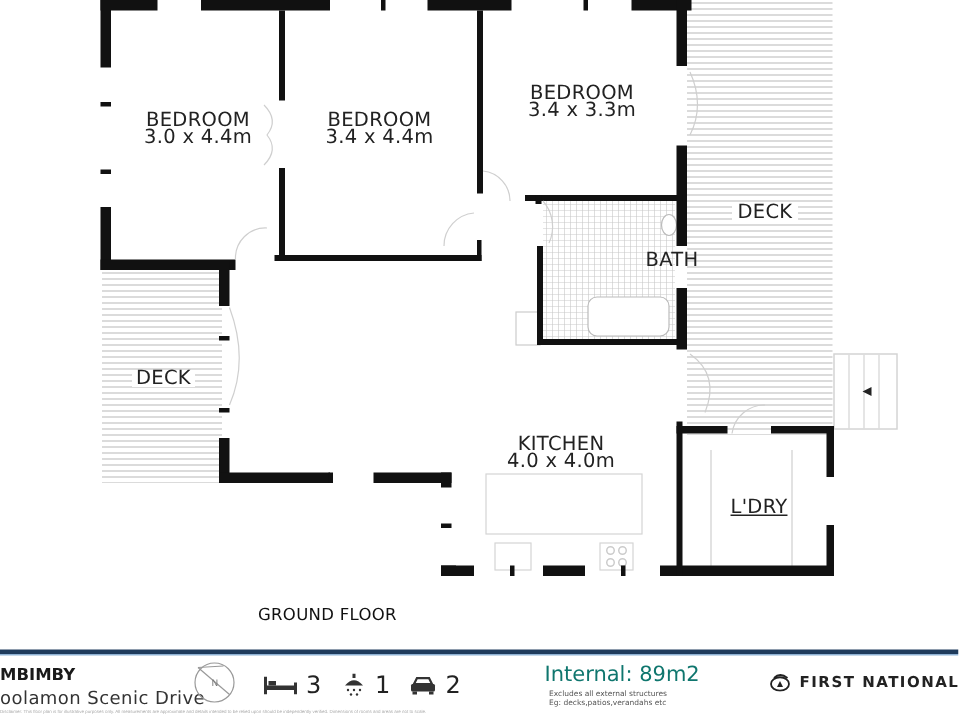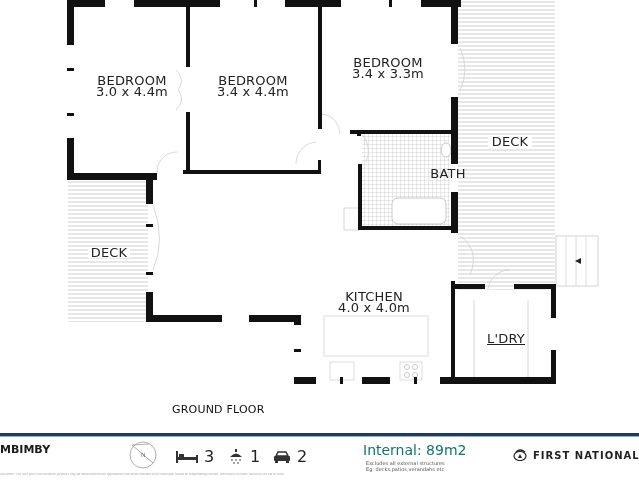--- a/index.html
+++ b/index.html
@@ -166,20 +166,21 @@
   </div>
 
   <div class="floor-label">GROUND FLOOR</div>
 </div>
 
 <div id="footer">
   <div class="band"></div>
   <div class="band2"></div>
 
   <div class="suburb">MBIMBY</div>
+  <div class="street">oolamon Scenic Drive</div>
 
   <div class="compass">
     <svg width="28" height="28" viewBox="0 0 28 28">
       <circle cx="14" cy="14" r="13" fill="none" stroke="#999" stroke-width="0.8"></circle>
       <line x1="3" y1="4" x2="24" y2="22" stroke="#999" stroke-width="0.8"></line>
       <line x1="3" y1="4" x2="20" y2="3" stroke="#999" stroke-width="0.8"></line>
       <text x="12" y="16" font-size="6" fill="#777" font-family="DejaVu Sans, sans-serif">N</text>
     </svg>
   </div>
 

